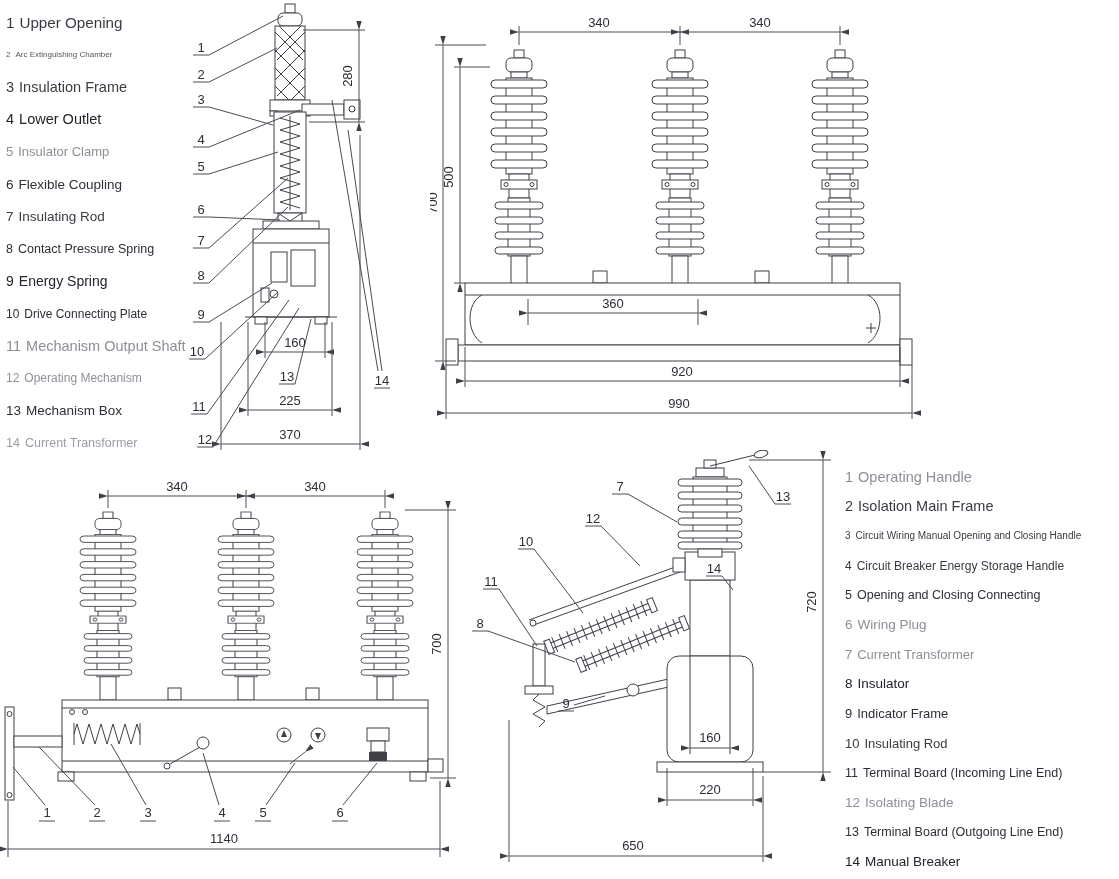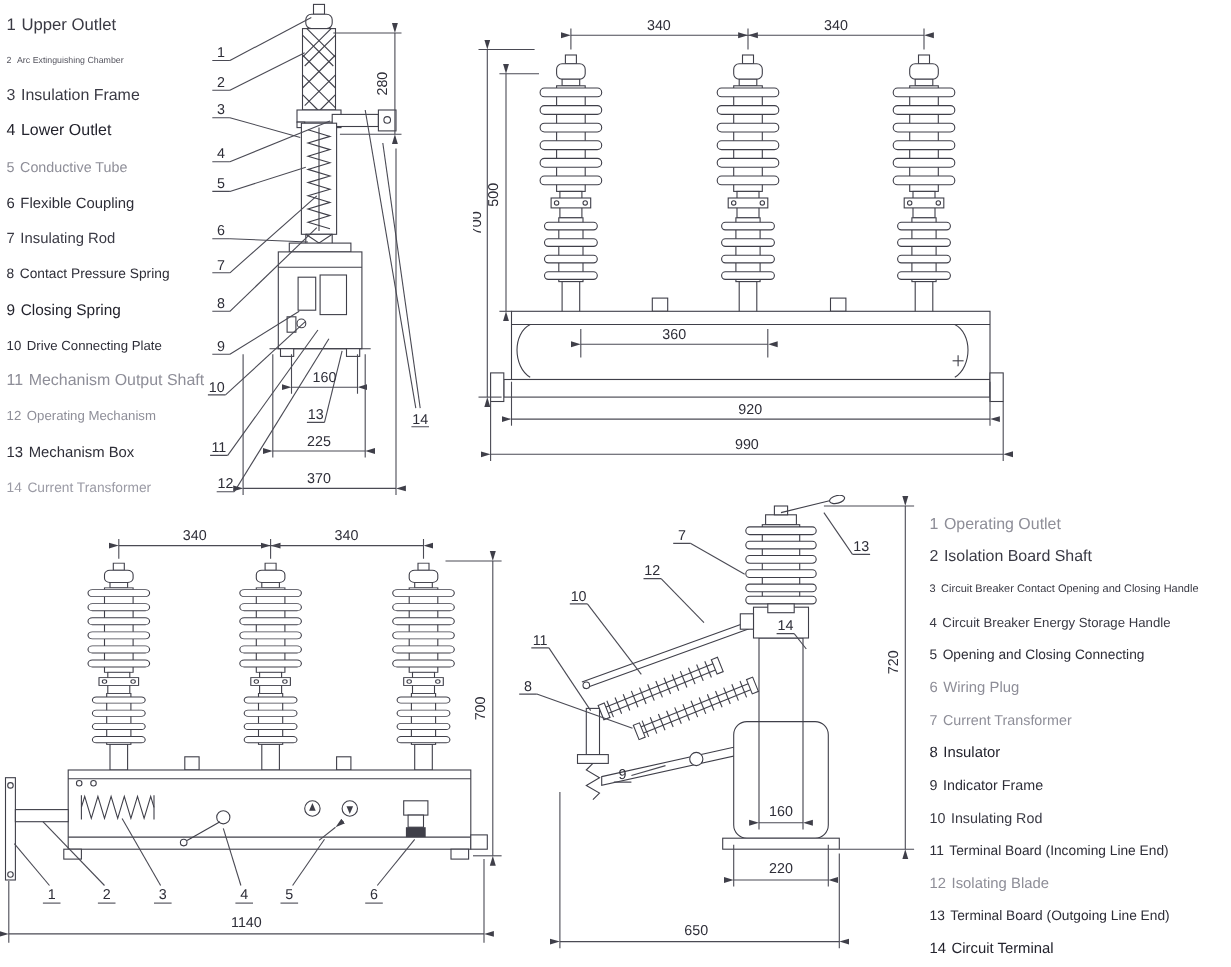--- a/index.html
+++ b/index.html
@@ -19,53 +19,53 @@
   .wh{stroke:#3f3f49;fill:#fff;stroke-width:1}
   .dk{fill:#3f3f49;stroke:none}
   .dim{stroke:#4a4a54;fill:none;stroke-width:1}
 </style>
 </head>
 <body>
 
 <div class="plist tl" style="left:6px;top:6px;width:228px">
   <div class="pli f15 cM">
       <span class="n">1</span>
-      <span>Upper Outlet</span>
+      <span>Upper Opening</span>
     </div>
   <div class="pli f8 cS">
       <span class="n">2</span>
       <span>Arc Extinguishing Chamber</span>
     </div>
   <div class="pli f145 cM">
       <span class="n">3</span>
       <span>Insulation Frame</span>
     </div>
   <div class="pli f145 cD">
       <span class="n">4</span>
       <span>Lower Outlet</span>
     </div>
   <div class="pli f13 cG">
       <span class="n">5</span>
-      <span>Conductive Tube</span>
+      <span>Insulator Clamp</span>
     </div>
   <div class="pli f135 cN">
       <span class="n">6</span>
       <span>Flexible Coupling</span>
     </div>
   <div class="pli f135 cM">
       <span class="n">7</span>
       <span>Insulating Rod</span>
     </div>
   <div class="pli f125 cN">
       <span class="n">8</span>
       <span>Contact Pressure Spring</span>
     </div>
   <div class="pli f14 cD">
       <span class="n">9</span>
-      <span>Closing Spring</span>
+      <span>Energy Spring</span>
     </div>
   <div class="pli f12 cN">
       <span class="n">10</span>
       <span>Drive Connecting Plate</span>
     </div>
   <div class="pli f145 cG">
       <span class="n">11</span>
       <span>Mechanism Output Shaft</span>
     </div>
   <div class="pli f12 cG">
@@ -78,29 +78,29 @@
     </div>
   <div class="pli f125 cL">
       <span class="n">14</span>
       <span>Current Transformer</span>
     </div>
 </div>
 
 <div class="plist br" style="left:845px;top:462px;width:272px">
   <div class="pli f145 cG">
       <span class="n">1</span>
-      <span>Operating Outlet</span>
+      <span>Operating Handle</span>
     </div>
   <div class="pli f145 cM">
       <span class="n">2</span>
-      <span>Isolation Board Shaft</span>
+      <span>Isolation Main Frame</span>
     </div>
   <div class="pli f10 cM">
       <span class="n">3</span>
-      <span>Circuit Breaker Contact Opening and Closing Handle</span>
+      <span>Circuit Wiring Manual Opening and Closing Handle</span>
     </div>
   <div class="pli f12 cM">
       <span class="n">4</span>
       <span>Circuit Breaker Energy Storage Handle</span>
     </div>
   <div class="pli f125 cN">
       <span class="n">5</span>
       <span>Opening and Closing Connecting</span>
     </div>
   <div class="pli f135 cG">
@@ -130,21 +130,21 @@
   <div class="pli f135 cG">
       <span class="n">12</span>
       <span>Isolating Blade</span>
     </div>
   <div class="pli f125 cN">
       <span class="n">13</span>
       <span>Terminal Board (Outgoing Line End)</span>
     </div>
   <div class="pli f135 cD">
       <span class="n">14</span>
-      <span>Circuit Terminal</span>
+      <span>Manual Breaker</span>
     </div>
 </div>
 
 <svg style="left:175px;top:0" width="270" height="460" viewBox="0 0 270 460">
   <defs>
     <marker id="aS1" viewBox="0 0 10 10" refX="0" refY="5" markerWidth="9" markerHeight="9" orient="auto-start-reverse">
       <path d="M0,5 L10,2 L10,8 Z" fill="#3f3f49"></path>
     </marker>
   </defs>
   <g class="wh">

